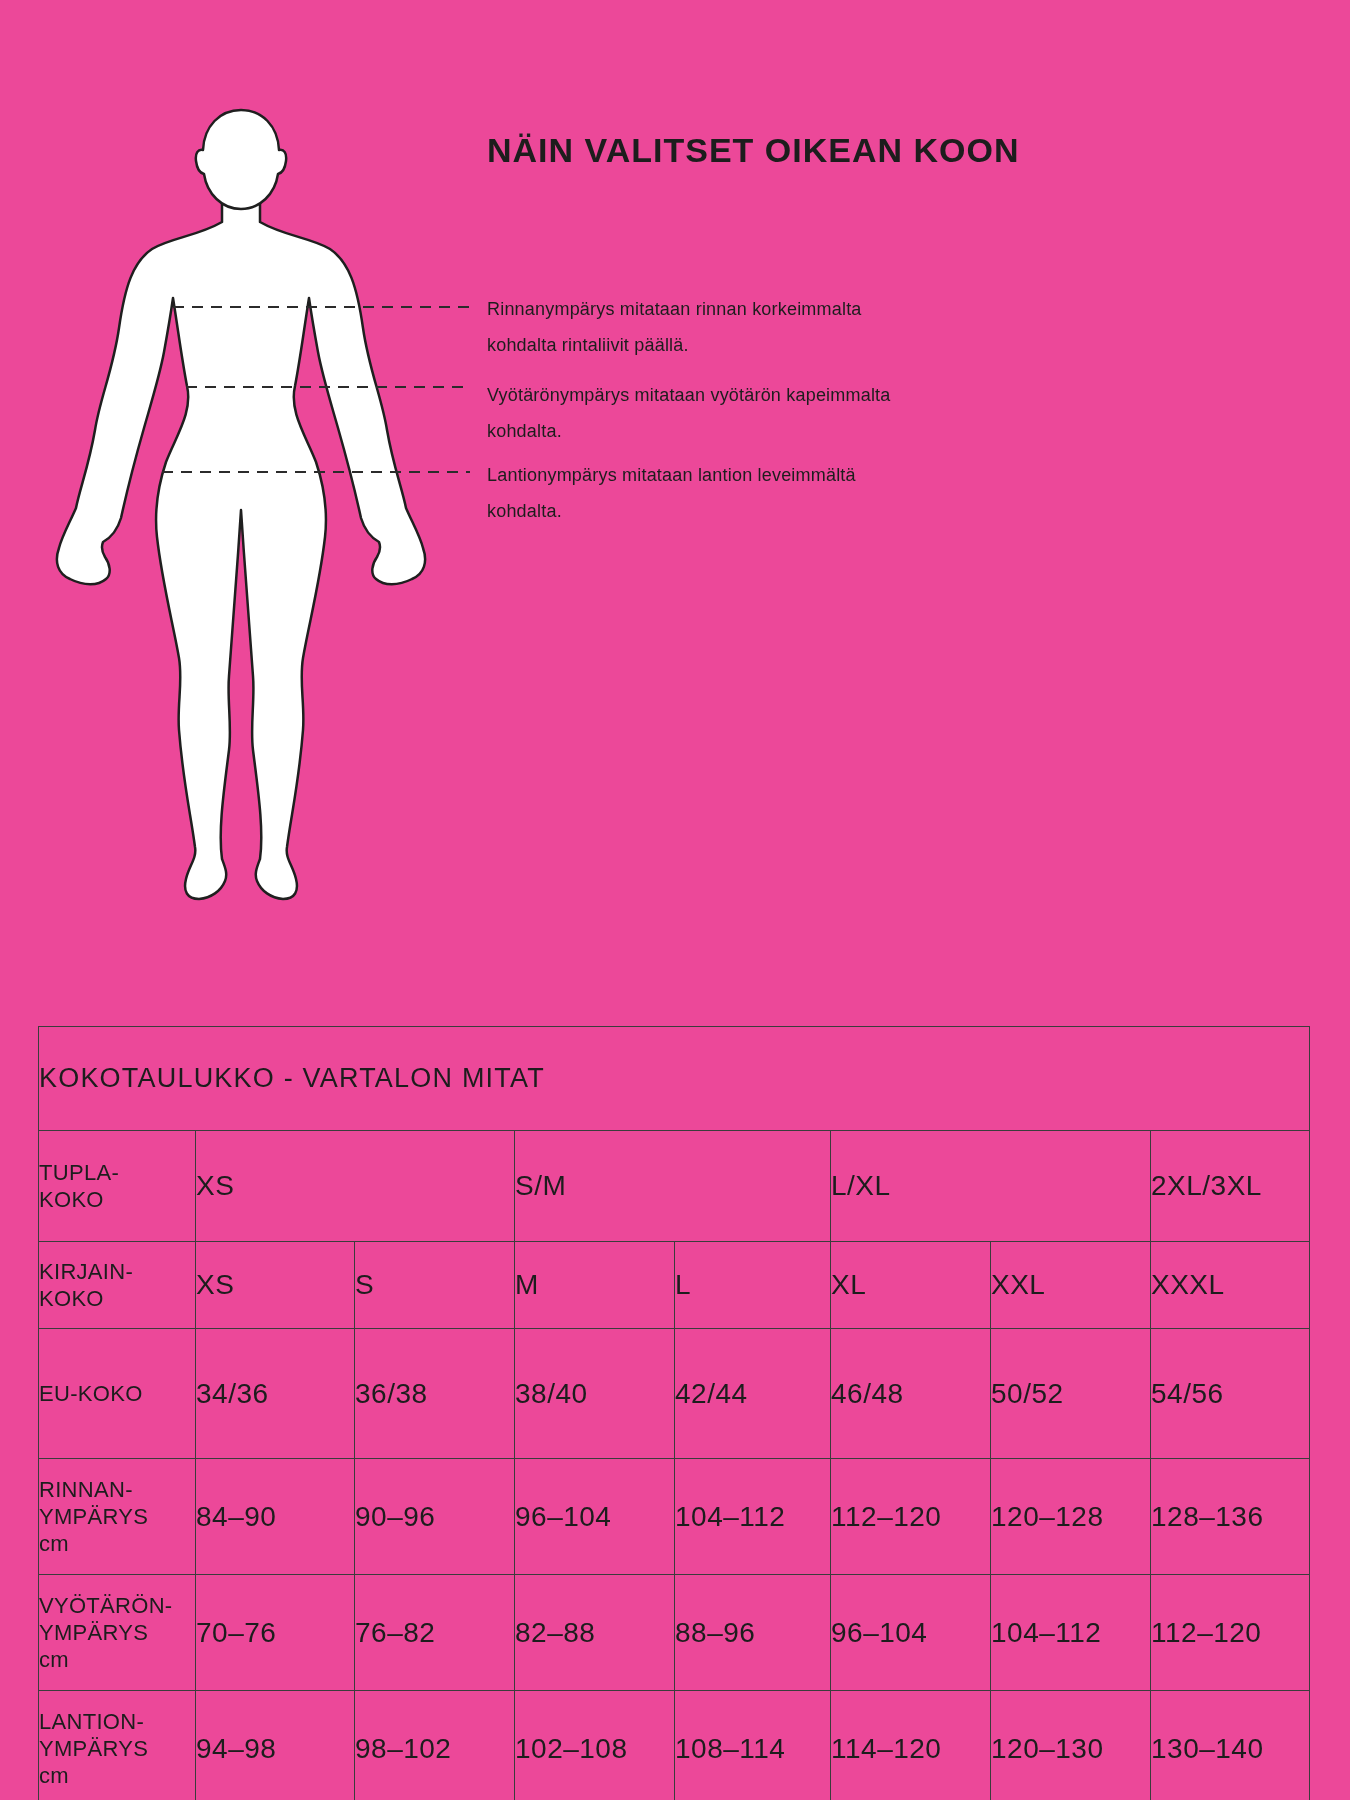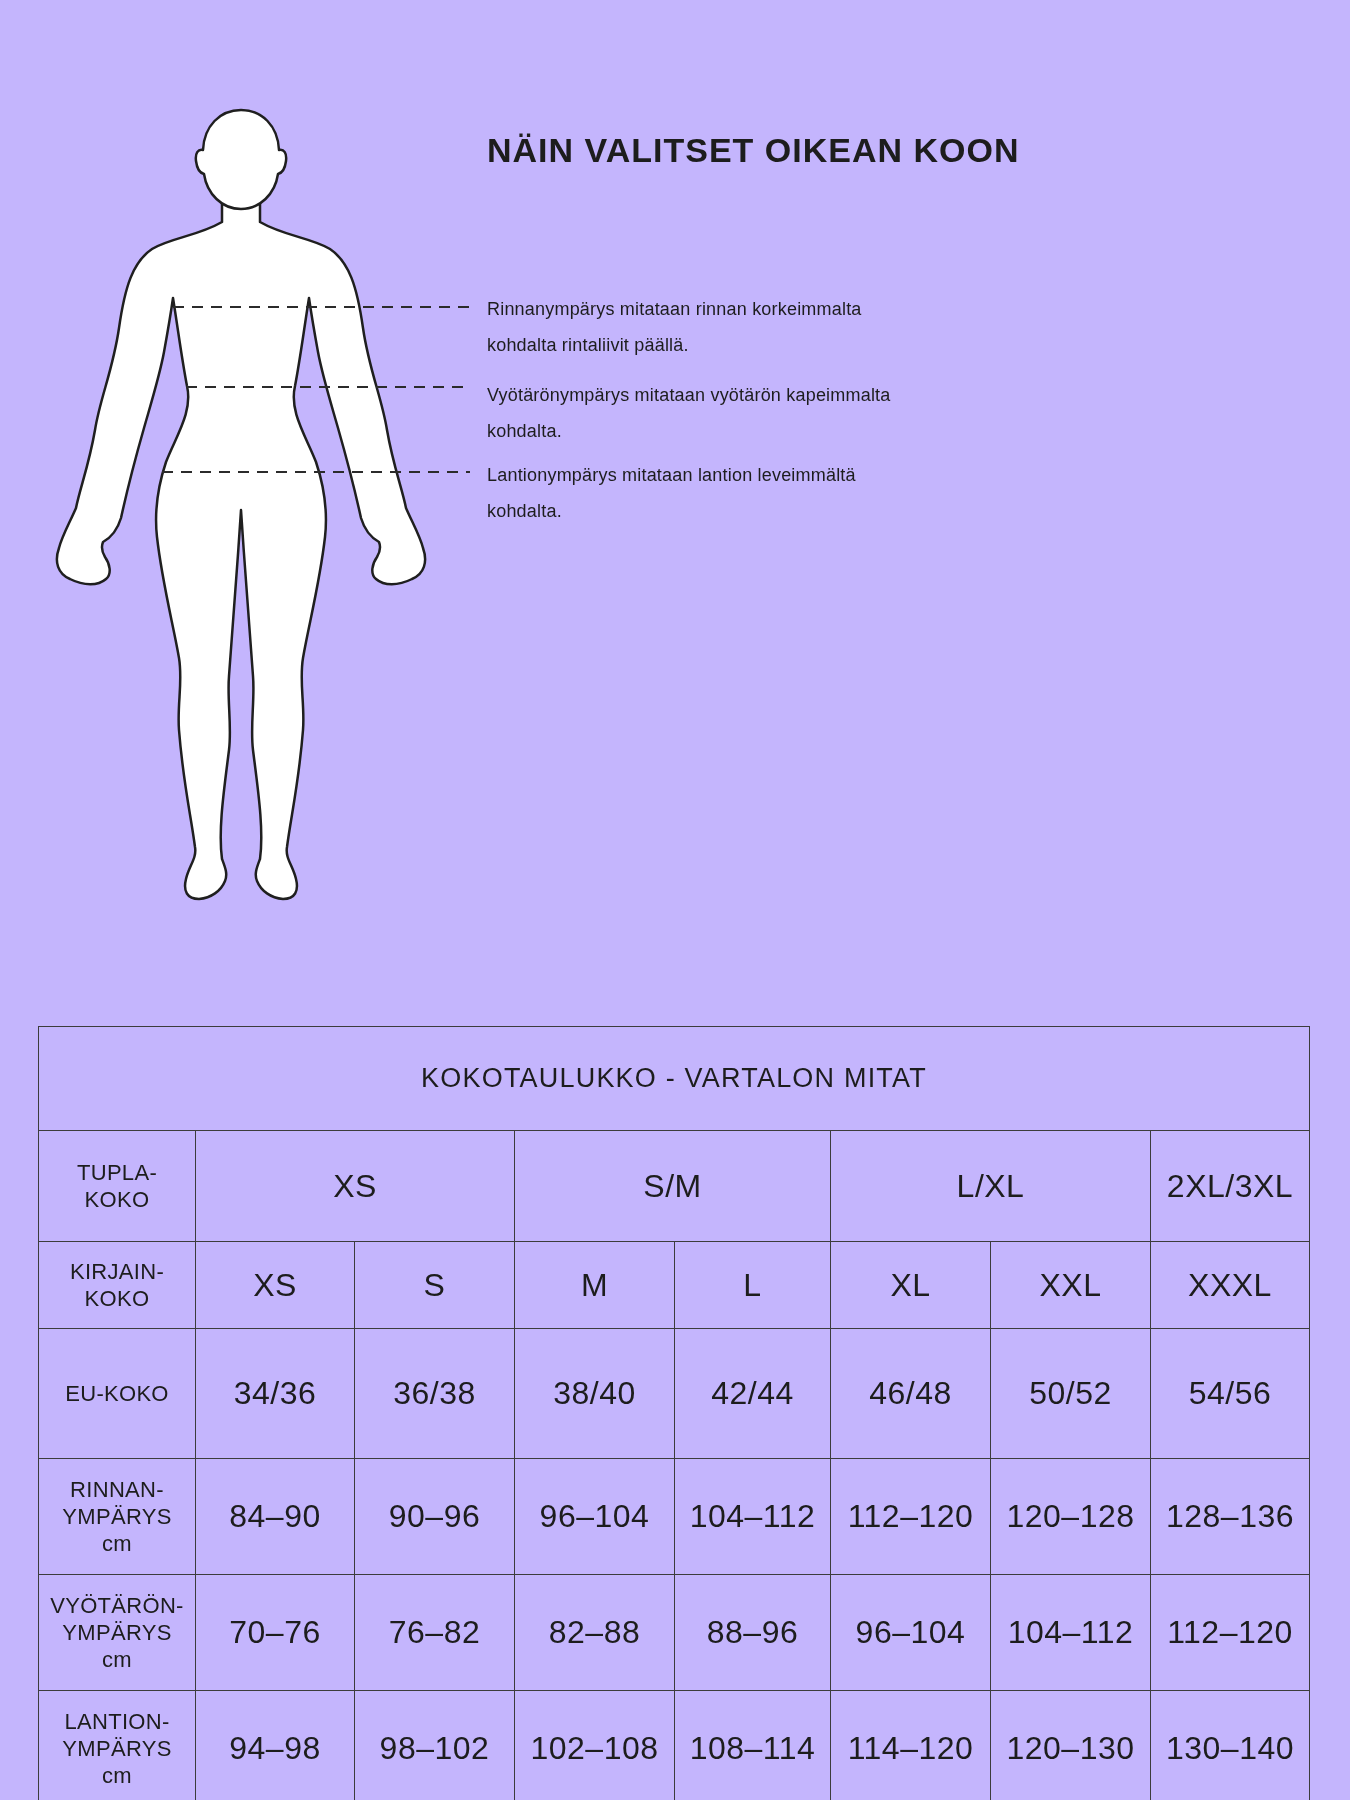--- a/index.html
+++ b/index.html
@@ -1,20 +1,20 @@
 <!DOCTYPE html>
 <html><head>
 <meta charset="utf-8">
 <style>
   html,body{margin:0;padding:0;background:#ffffff;}
   .page{
     position:relative;
     width:1350px;
     height:1800px;
-    background:#c4b5fd;
+    background:#ec4899;
     font-family:"Liberation Sans", sans-serif;
     color:#1d1d1d;
     overflow:hidden;
   }
   
   .figure-wrap{
     position:absolute;
     left:50px; top:90px;
     width:425px; height:845px;
   }
@@ -43,36 +43,35 @@
   
   .size-table{
     position:absolute;
     left:38px; top:1026px;
     width:1271px;
     border-collapse:collapse;
     table-layout:fixed;
   }
   .size-table td{
     border:1px solid #3c3c3c;
-    text-align:center;
     vertical-align:middle;
     padding:0;
   }
   .tbl-title{
     font-size:27px;
     letter-spacing:1.2px;
   }
   .lbl{
     font-size:22px;
     line-height:27px;
     letter-spacing:0.3px;
     white-space:pre-line;
   }
   .val{
-    font-size:32px;
+    font-size:28px;
     letter-spacing:0.5px;
   }
   tr.r-title{height:104px;}
   tr.r-double{height:111px;}
   tr.r-letter{height:87px;}
   tr.r-eu{height:130px;}
   tr.r-meas{height:116px;padding-left:11px;}
 </style>
 </head>
 <body>

